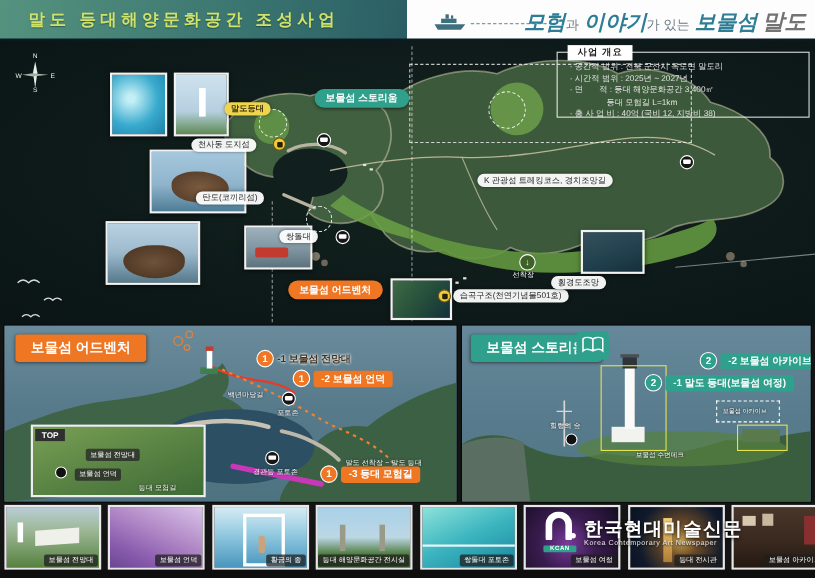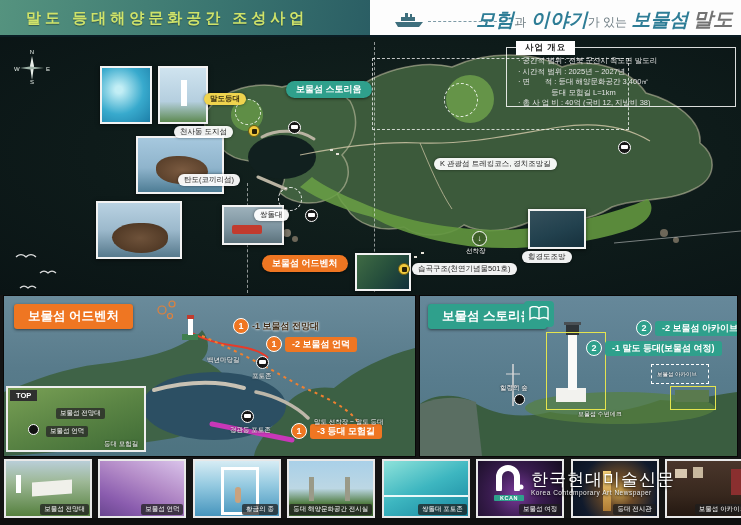--- a/index.html
+++ b/index.html
@@ -74,21 +74,21 @@
        font-size:6.5px;padding:1px 4px;border-radius:2px;white-space:nowrap;}
   .g1{background:linear-gradient(180deg,#b9ced8 0%,#9db896 38%,#56813f 100%);}
   .g2{background:linear-gradient(205deg,#d9c3ea 0%,#b48cc8 40%,#8a5cae 75%,#6a4690 100%);}
   .g3{background:linear-gradient(180deg,#d6ecf4 0%,#93c9e0 45%,#4795bd 100%);}
   .g4{background:linear-gradient(180deg,#a9d0e8 0%,#bcd7e4 50%,#4e7a3e 78%,#38602c 100%);}
   .g5{background:linear-gradient(155deg,#8ee2da 0%,#3db6c0 48%,#17859e 100%);}
   .g6{background:radial-gradient(circle at 45% 60%, #7a3a9a 0%, #3a1c50 45%, #150d20 100%);}
   .g7{background:radial-gradient(circle at 55% 55%, #caa24e 0%, #6b4a28 28%, #101a2c 70%, #0a1220 100%);}
   .g8{background:linear-gradient(180deg,#4a362b 0%,#38281e 60%,#241811 100%);}
   .logo{left:494px;top:465px;width:242px;display:flex;align-items:center;gap:7px;z-index:6;}
-  .logo .ttl{color:#fff;font-size:17px;font-weight:normal;letter-spacing:1px;text-shadow:0 1px 3px rgba(0,0,0,.9);line-height:19px;}
+  .logo .ttl{color:#fff;font-size:17px;font-weight:bold;letter-spacing:1px;text-shadow:0 1px 3px rgba(0,0,0,.9);line-height:19px;}
   .logo .sub{color:#eaeaea;font-size:6.5px;letter-spacing:.5px;text-shadow:0 1px 2px #000;}
   .kcan{color:#fff;background:#2fa08c;font-size:5.5px;font-weight:bold;padding:0 3px;border-radius:1px;letter-spacing:.5px;}
   .botbar{left:0;top:518px;width:741px;height:7px;background:#0e0e0e;}
   .compass{color:#e8efe9;font-size:6px;text-align:center;line-height:7px;}
 </style>
 </head>
 <body>
 
 <div id="poster">
 
@@ -204,21 +204,21 @@
     <div class="ab ypill" style="left:204px;top:56px;">말도등대</div>
     <div class="ab mpill" style="left:174px;top:89px;">천사동 도지섬</div>
     <div class="ab yicon" style="left:248px;top:88px;"></div>
     <div class="ab mpill" style="left:178px;top:137px;">탄도(코끼리섬)</div>
     <div class="ab mpill" style="left:254px;top:172px;">쌍돌대</div>
     <div class="ab mpill" style="left:434px;top:121px;">K 관광섬 트레킹코스, 경치조망길</div>
     <div class="ab arrowcirc" style="left:472px;top:194px;">↓</div>
     <div class="ab tinyw" style="left:466px;top:210px;">선착장</div>
     <div class="ab yicon" style="left:398px;top:226px;"></div>
     <div class="ab mpill" style="left:412px;top:226px;">습곡구조(천연기념물501호)</div>
-    <div class="ab mpill" style="left:522px;top:214px;">횡경도조망</div>
+    <div class="ab mpill" style="left:501px;top:214px;">횡경도조망</div>
   </div>
 
   <div class="ab ovbox"></div>
   <div class="ab ovtab">사업 개요</div>
   <div class="ab ovlines">
     <span>· 공간적 범위 : 전북 군산시 옥도면 말도리</span>
     <span>· 시간적 범위 : 2025년 ~ 2027년</span>
     <span>· 면       적 : 등대 해양문화공간 3,400㎡</span>
     <span>                등대 모험길 L=1km</span>
     <span>· 총 사 업 비 : 40억 (국비 12, 지방비 38)</span>
@@ -255,21 +255,21 @@
     <div class="ab spot" style="left:287px;top:127px;">
       <span class="n norange">1</span>
       <span class="tpillO"><span>-3</span> <span>등대 모험길</span></span>
     </div>
     <div class="ab tinyw" style="left:203px;top:60px;">백년마당길</div>
     <div class="ab cam" style="left:252px;top:60px;"></div>
     <div class="ab tinyw" style="left:248px;top:76px;">포토존</div>
     <div class="ab cam" style="left:237px;top:114px;"></div>
     <div class="ab tinyw" style="left:226px;top:130px;">경관등 포토존</div>
     <div class="ab tinyw" style="left:310px;top:122px;">말도 선착장 ~ 말도 등대</div>
-    <div class="ab inset" style="left:2px;top:90px;width:140px;height:66px;">
+    <div class="ab inset" style="left:24px;top:90px;width:159px;height:66px;">
       <div class="ab insettab" style="left:2px;top:2px;">TOP</div>
       <div class="ab dlab" style="left:48px;top:20px;">보물섬 전망대</div>
       <div class="ab dlab" style="left:38px;top:38px;">보물섬 언덕</div>
       <div class="ab tinyw" style="left:96px;top:52px;">등대 모험길</div>
       <div class="ab pin" style="left:20px;top:36px;"></div>
     </div>
   </div>
 
   <div class="ab panel panelB">
     <svg class="ab" style="left:0;top:0;" width="317" height="160" viewBox="0 0 317 160">

